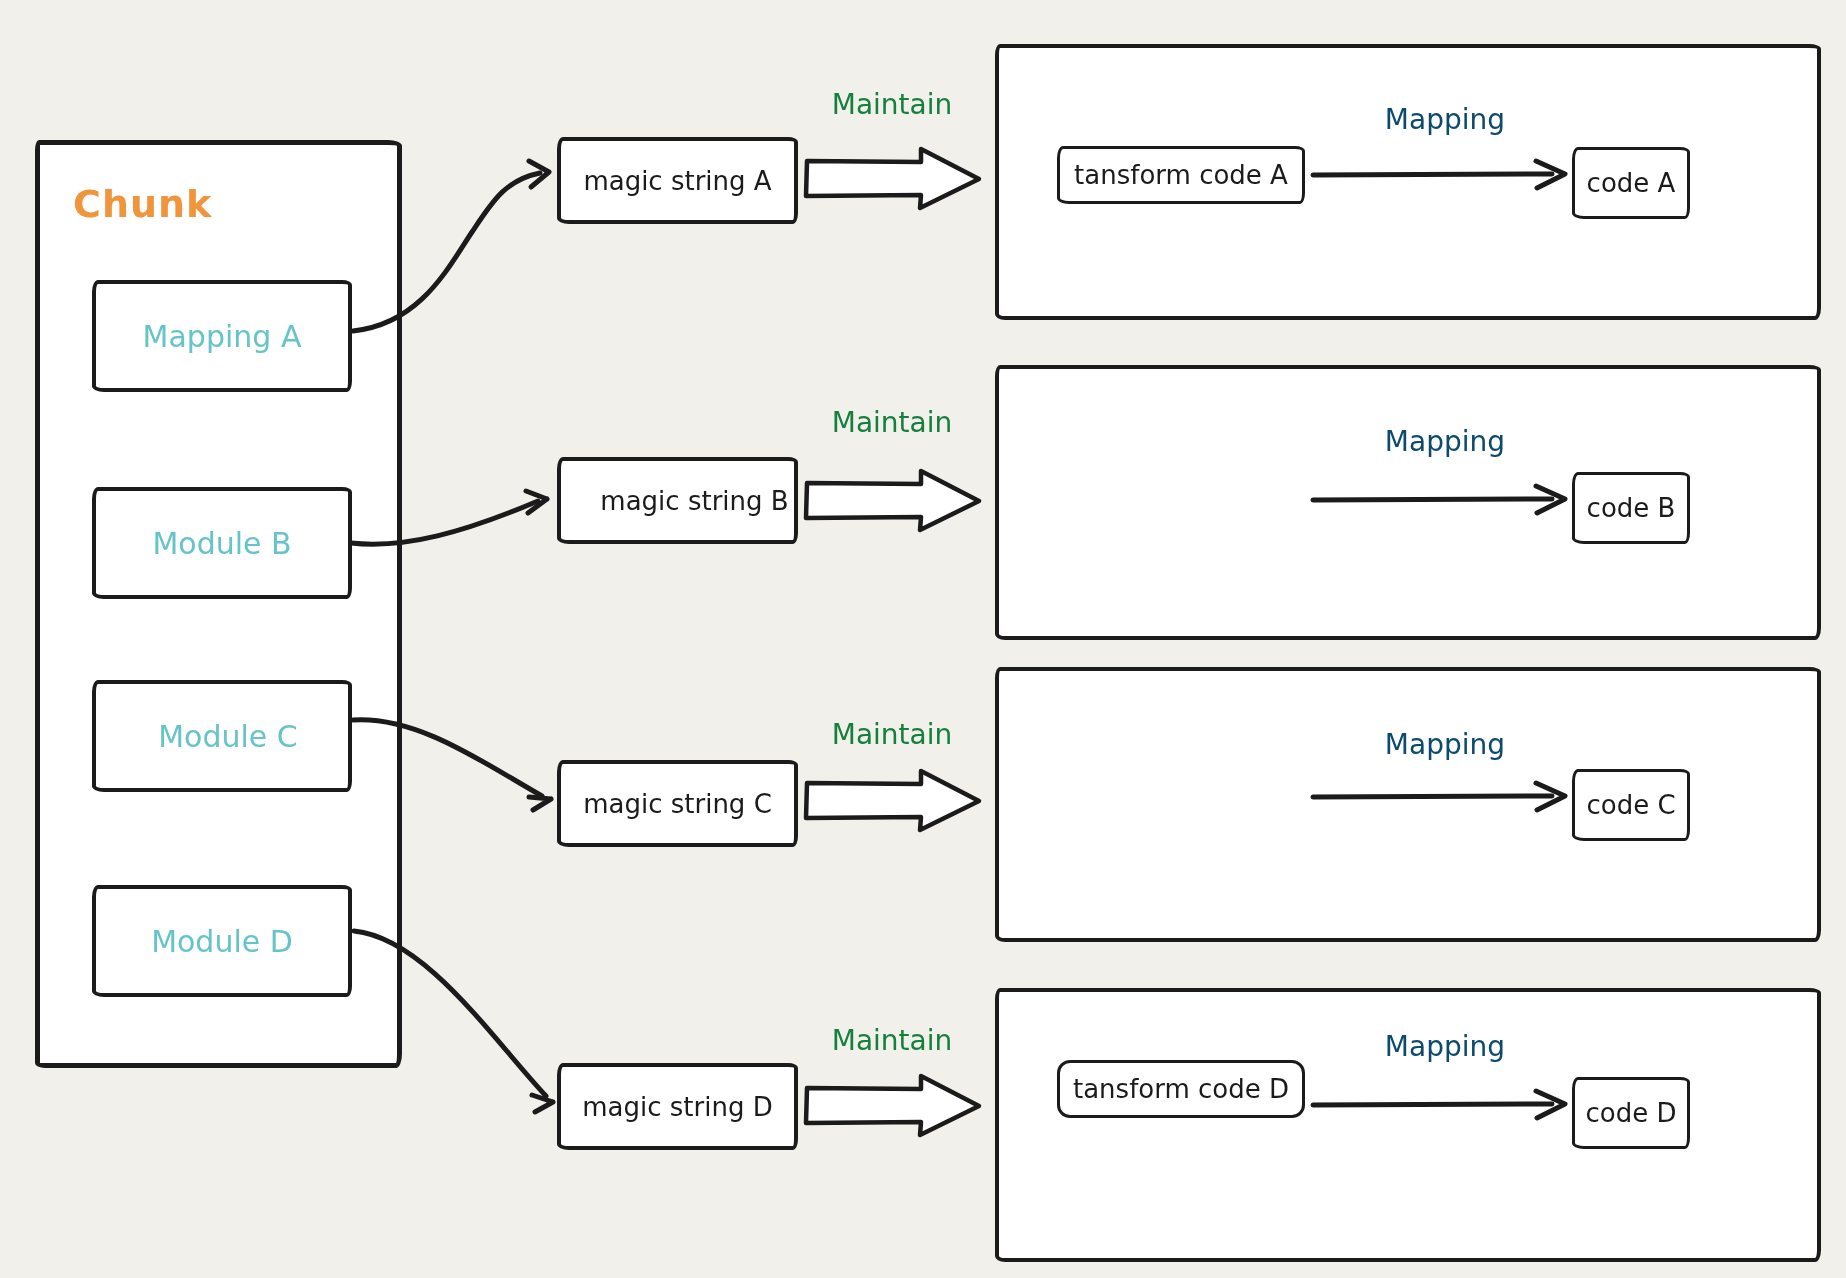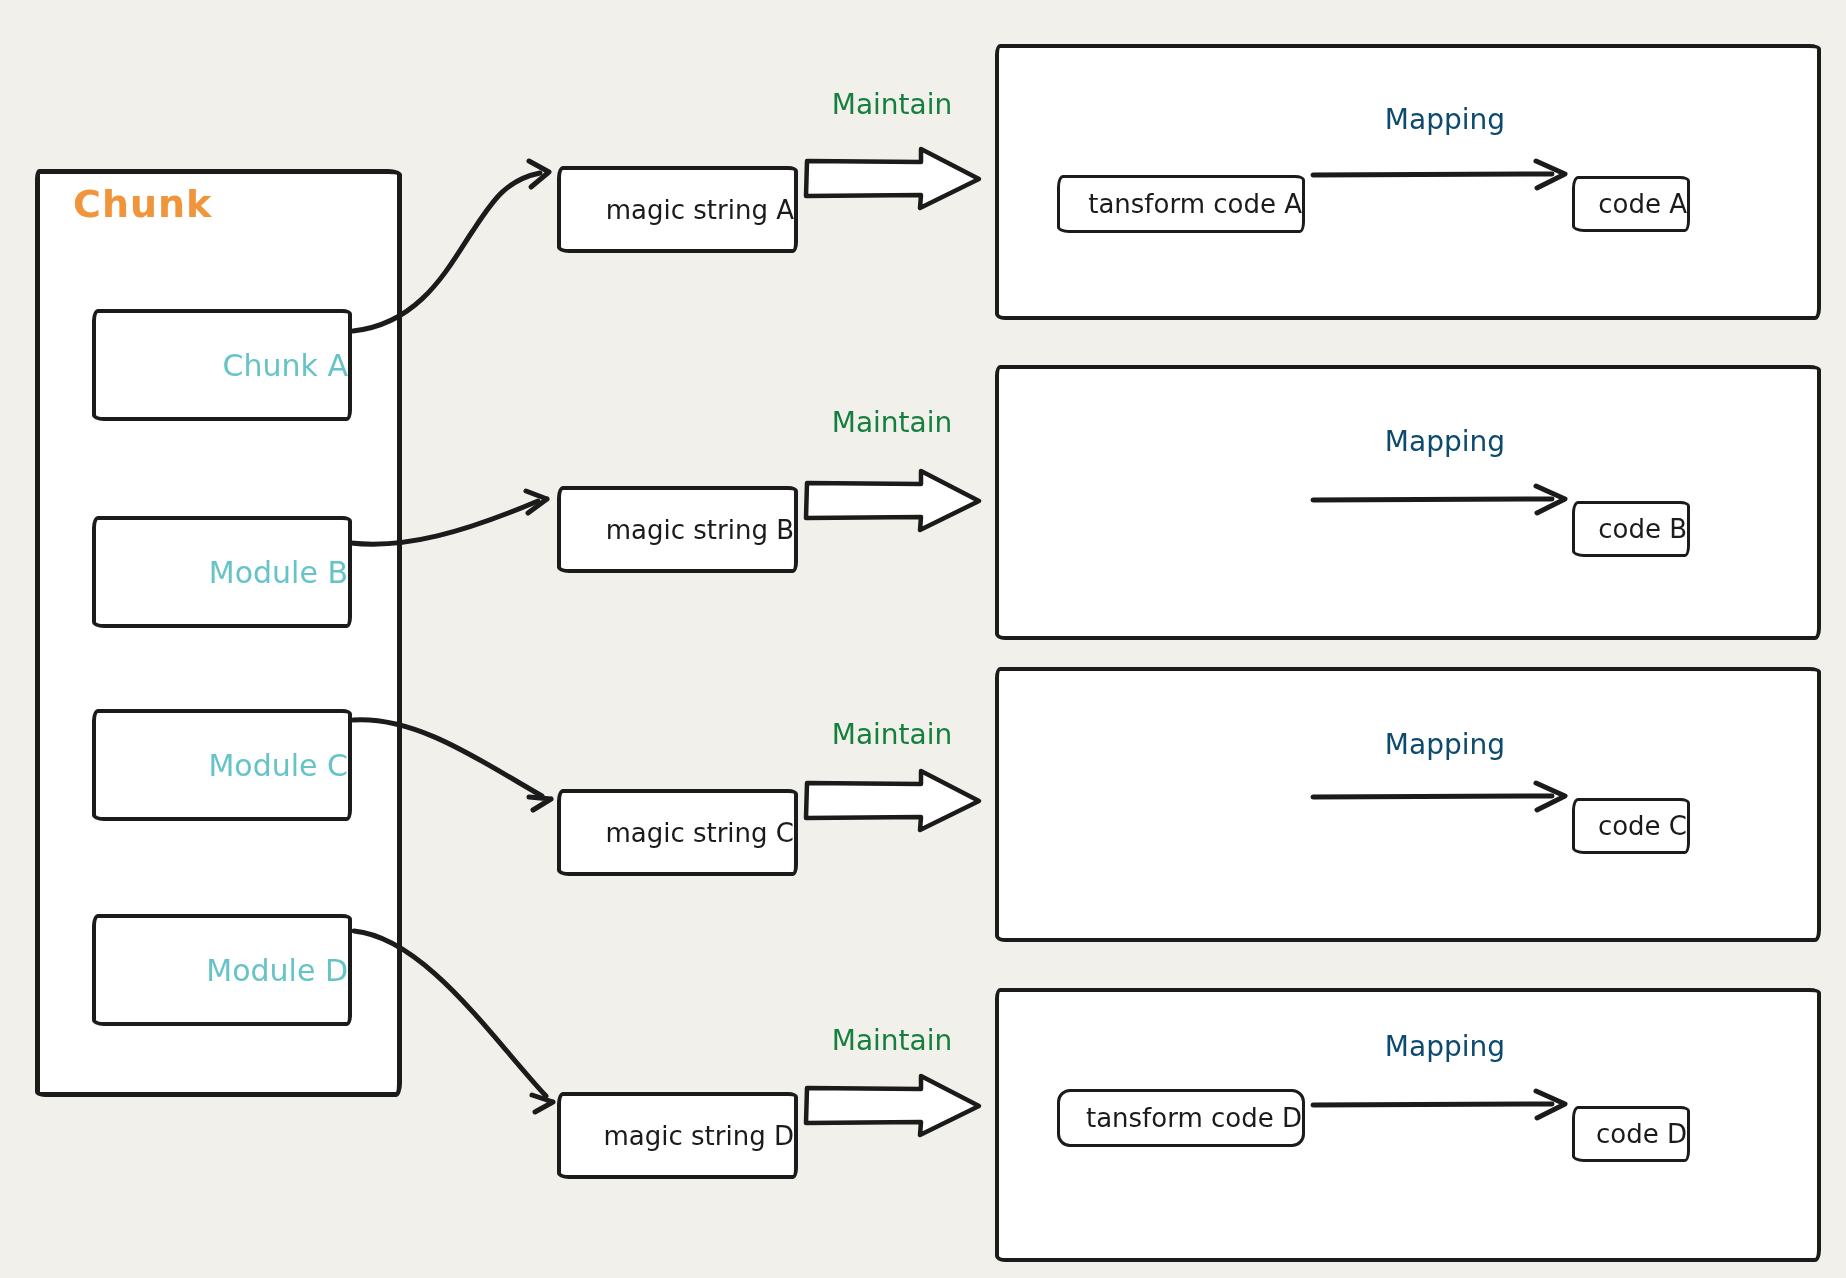--- a/index.html
+++ b/index.html
@@ -7,21 +7,21 @@
     width:1846px;height:1278px;position:relative;overflow:hidden;
     background:#F2F0EA;
     font-family:"DejaVu Sans", sans-serif;
     color:#1b1b1b;
   }
   .abs{position:absolute;box-sizing:border-box;}
   
   .sketch{
     background:#ffffff;border:4px solid #1b1b1b;
     border-radius:6px 10px 5px 12px / 12px 5px 11px 6px;
-    display:flex;align-items:center;justify-content:flex-end;margin-top:29px;
+    display:flex;align-items:center;justify-content:center;
   }
   .chunk-panel{
     left:35px;top:140px;width:367px;height:928px;
     border-width:5px;
     border-radius:4px 14px 6px 10px / 10px 6px 14px 5px;
   }
   .chunk-label{
     left:73px;top:182px;
     font-size:38px;font-weight:bold;color:#F0953C;
     letter-spacing:1px;
@@ -33,38 +33,38 @@
   .maintain-label{
     left:812px;width:160px;text-align:center;
     font-size:28px;color:#15803d;
   }
   .panel{
     left:995px;width:826px;background:#ffffff;border:4px solid #1b1b1b;
     border-radius:5px 12px 6px 10px / 11px 5px 12px 6px;
   }
   .transform-box{left:58px;width:248px;height:58px;border-width:3px;}
   .transform-box span{font-size:26px;}
-  .code-box{left:573px;width:118px;height:56px;border-width:3px;}
+  .code-box{left:573px;width:118px;height:72px;border-width:3px;}
   .code-box span{font-size:26px;}
   .mapping-label{
     left:346px;width:160px;text-align:right;
     font-size:28px;color:#0c4a6e;position:absolute;
   }
   svg.overlay{position:absolute;left:0;top:0;pointer-events:none;}
   .stroke{stroke:#1b1b1b;fill:none;stroke-width:5;stroke-linecap:round;stroke-linejoin:round;}
   .blockarrow{stroke:#1b1b1b;fill:#ffffff;stroke-width:4.5;stroke-linejoin:round;}
 </style>
 </head>
 <body>
 
 <div class="abs sketch chunk-panel"></div>
 <div class="abs chunk-label">Chunk</div>
 
 <div class="abs sketch module-box" style="top:280px;">
-  <span>Chunk A</span>
+  <span>Mapping A</span>
 </div>
 <div class="abs sketch module-box" style="top:487px;">
   <span>Module B</span>
 </div>
 <div class="abs sketch module-box" style="top:680px;padding-left:12px;">
   <span>Module C</span>
 </div>
 <div class="abs sketch module-box" style="top:885px;">
   <span>Module D</span>
 </div>

